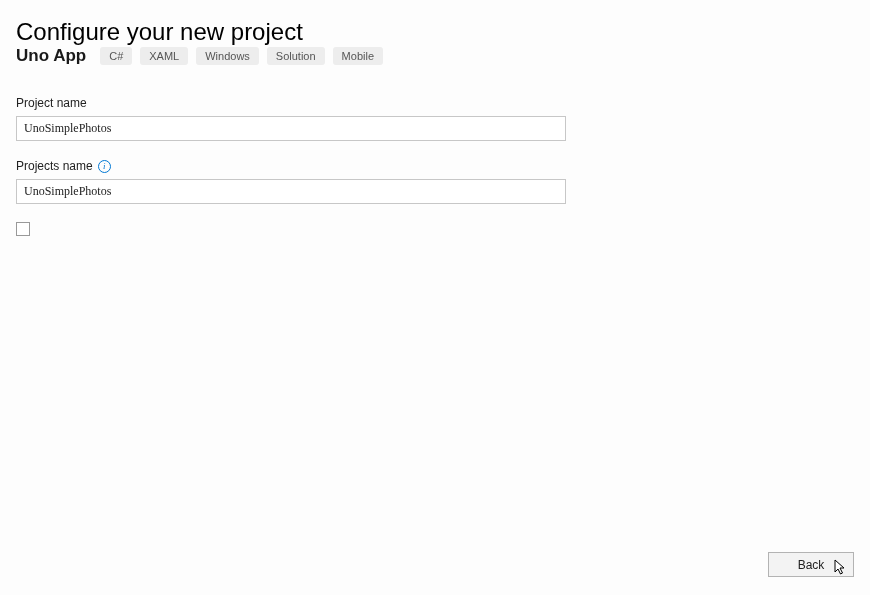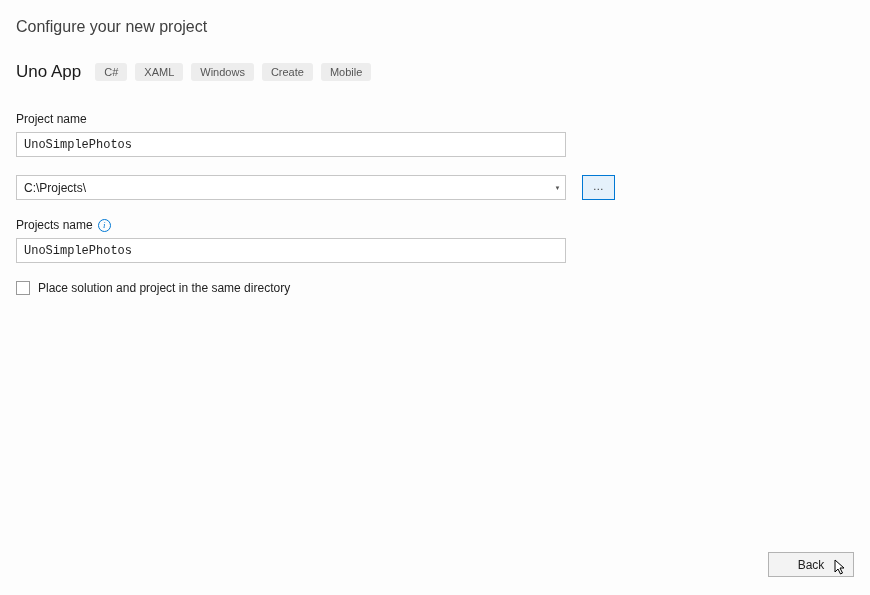--- a/index.html
+++ b/index.html
@@ -12,34 +12,33 @@
       background: #fdfdfd;
       width: 870px;
       height: 595px;
       position: relative;
       overflow: hidden;
     }
     .content {
       padding: 18px 16px 0 16px;
     }
     .page-title {
-      font-size: 16px;
+      font-size: 24px;
       font-weight: 400;
-      color: #404040;
-      margin-bottom: 26px;
+      color: #000000;
     }
     .template-row {
       display: flex;
       align-items: center;
       gap: 14px;
       margin-bottom: 30px;
     }
     .template-name {
       font-size: 17px;
-      font-weight: 400;
+      font-weight: 700;
       color: #1a1a1a;
     }
     .tags {
       display: flex;
       gap: 8px;
     }
     .tag {
       background: #ededed;
       color: #555;
       font-size: 11px;
@@ -68,21 +67,21 @@
       font-style: italic;
       font-family: Georgia, serif;
       line-height: 1;
     }
     .text-input {
       width: 550px;
       height: 25px;
       border: 1px solid #c7c7c7;
       padding: 3px 7px;
       font-size: 12px;
-      font-family: Liberation Mono, monospace;
+      font-family: Liberation Serif, serif;
       color: #222;
       background: #fff;
       outline: none;
     }
     .field-group {
       margin-bottom: 18px;
     }
     .location-row {
       display: flex;
       align-items: center;
@@ -188,53 +187,43 @@
 
 <div class="content">
   <h1 class="page-title">Configure your new project</h1>
 
   <div class="template-row">
     <span class="template-name">Uno App</span>
     <div class="tags">
       <span class="tag">C#</span>
       <span class="tag">XAML</span>
       <span class="tag">Windows</span>
-      <span class="tag">Create</span>
+      <span class="tag">Solution</span>
       <span class="tag">Mobile</span>
     </div>
   </div>
 
   <div class="field-group">
     <div class="field-label">Project name</div>
     <input type="text" class="text-input" value="UnoSimplePhotos" style="">
   </div>
 
   <div class="field-group">
-    <div class="location-row">
-      <div class="combo-input">
-        <input type="text" class="combo-text" value="C:\Projects\" style="">
-        <div class="combo-arrow">▼</div>
-      </div>
-      <button class="browse-btn">
-        <span class="browse-dots">...</span>
-      </button>
-    </div>
   </div>
 
   <div class="field-group">
     <div class="field-label">
       <span>Projects name</span>
       <span class="info-icon">i</span>
     </div>
     <input type="text" class="text-input" value="UnoSimplePhotos" style="">
   </div>
 
   <div class="checkbox-row">
     <div class="checkbox"></div>
-    <span class="checkbox-label">Place solution and project in the same directory</span>
   </div>
 </div>
 
 <div class="footer">
   <button class="btn">Back</button>
 </div>
 
 <div class="cursor">
   <svg width="14" height="18" viewBox="0 0 14 18">
     <path d="M1,1 L1,13 L4,10 L6.5,15 L8.5,14 L6,9 L10,9 Z" fill="#fff" stroke="#000" stroke-width="1"></path>

